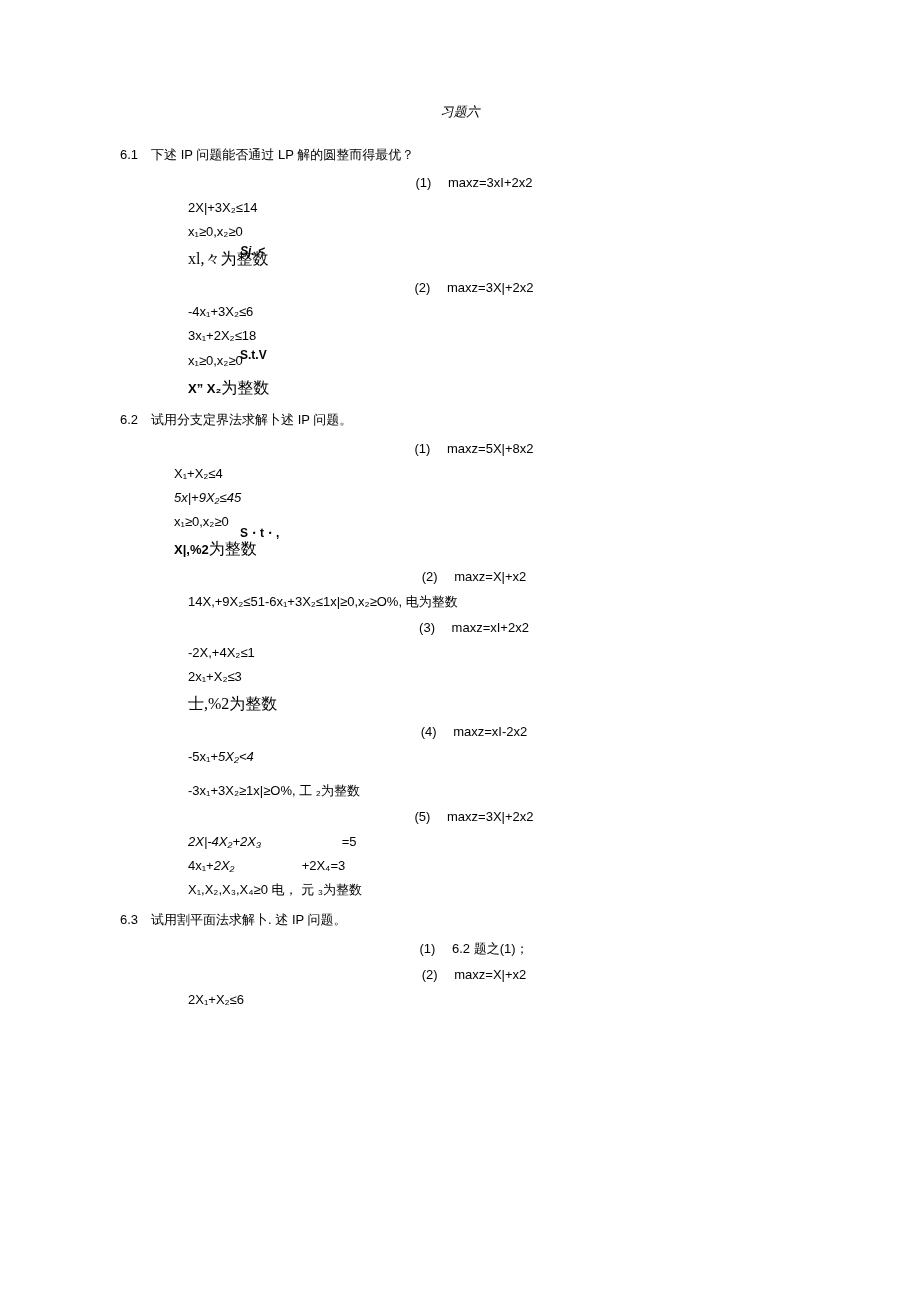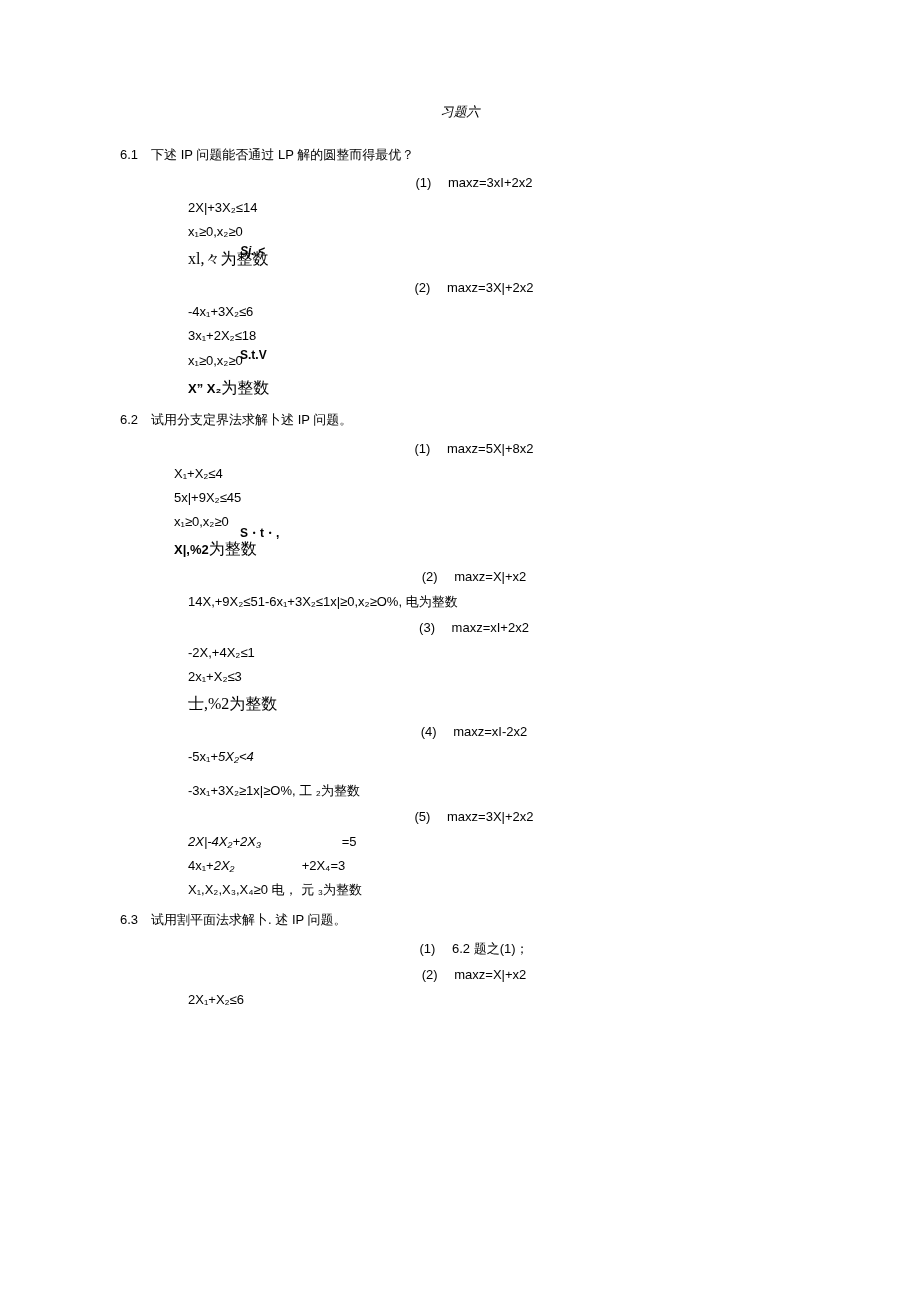--- a/index.html
+++ b/index.html
@@ -87,21 +87,21 @@
     <div class="constraints">
       <span class="bold">X” X₂</span><span class="cn-big">为整数</span>
     </div>
   </div>
 
   <div class="section-q">6.2　试用分支定界法求解卜述 IP 问题。</div>
 
   <div class="sub sub-item">(1)　 maxz=5X|+8x2</div>
   <div class="block">
     <div class="constraints" style="padding-left:54px;">X₁+X₂≤4</div>
-    <div class="constraints" style="padding-left:54px;">5x|+9X₂≤45</div>
+    <div class="constraints" style="padding-left:54px;font-style:italic;">5x|+9X₂≤45</div>
     <div class="st-label bold" style="top:60px;font-style:normal;">S・t・,</div>
     <div class="constraints" style="padding-left:54px;">x₁≥0,x₂≥0</div>
     <div class="constraints" style="padding-left:54px;">
       <span class="bold">X|,%2</span><span class="cn-big">为整数</span>
     </div>
   </div>
 
   <div class="sub sub-item">(2)　 maxz=X|+x2</div>
   <div class="constraints">14X,+9X₂≤51-6x₁+3X₂≤1x|≥0,x₂≥O%, 电为整数</div>
 

